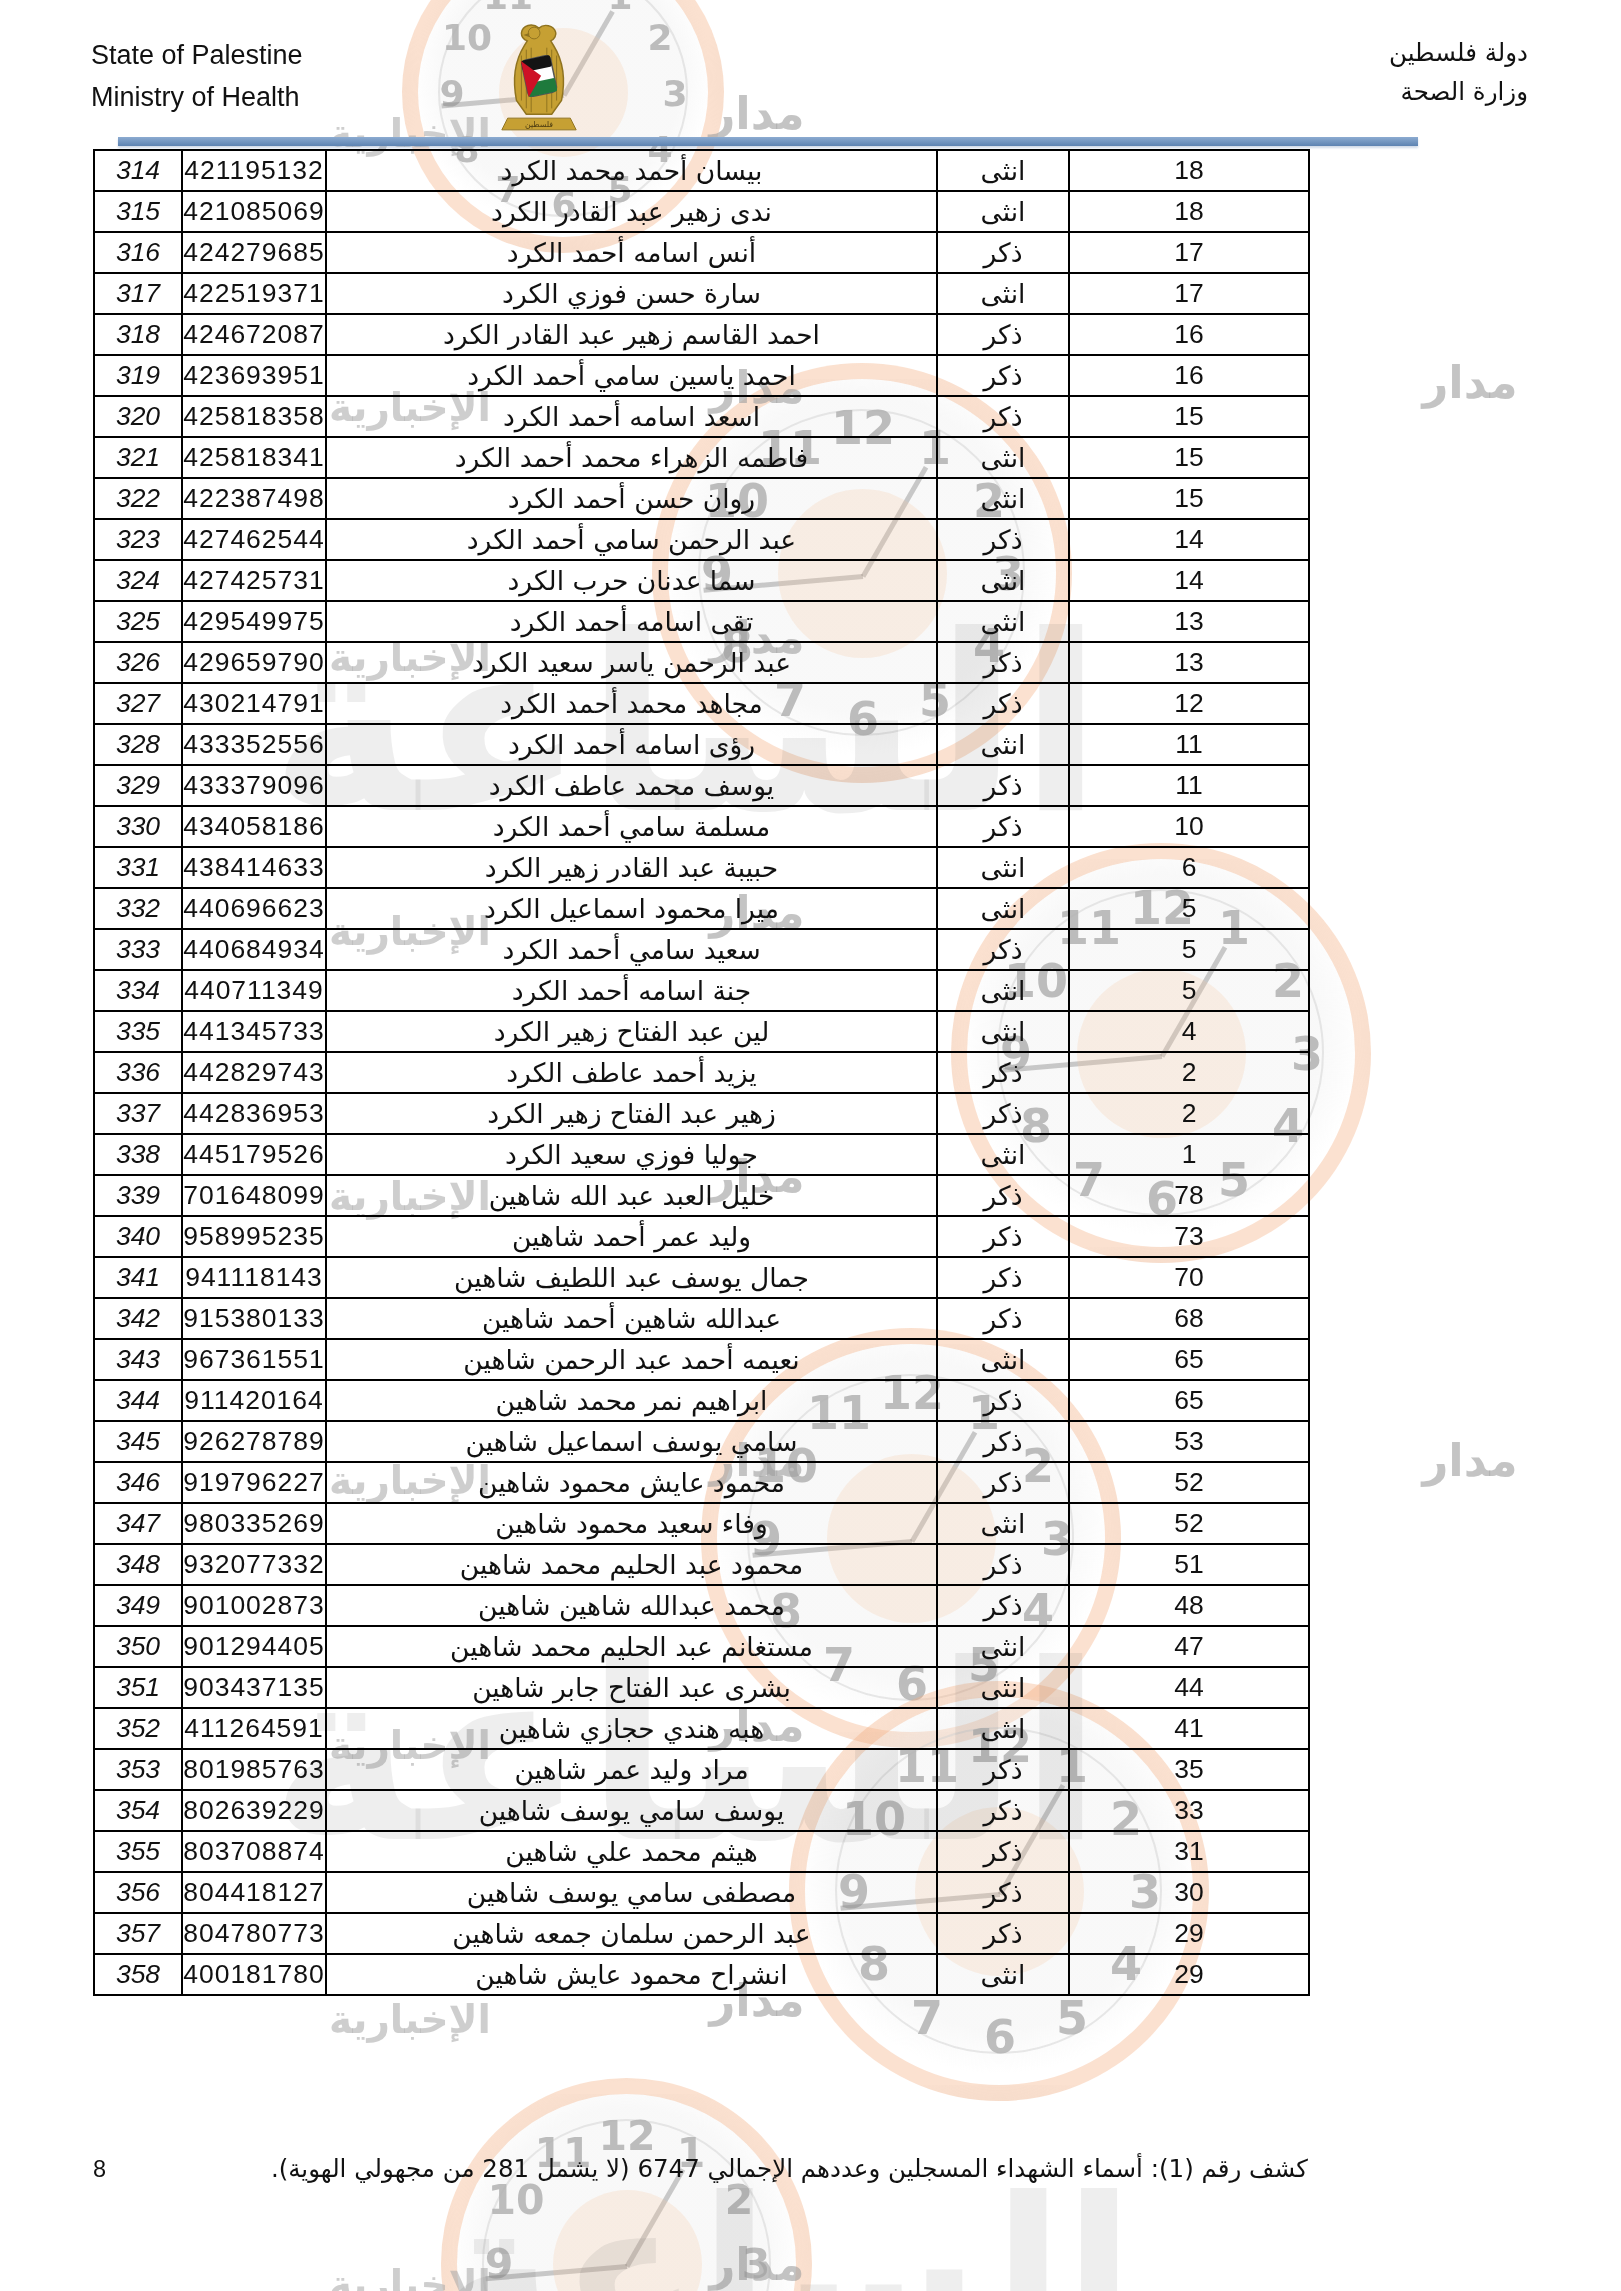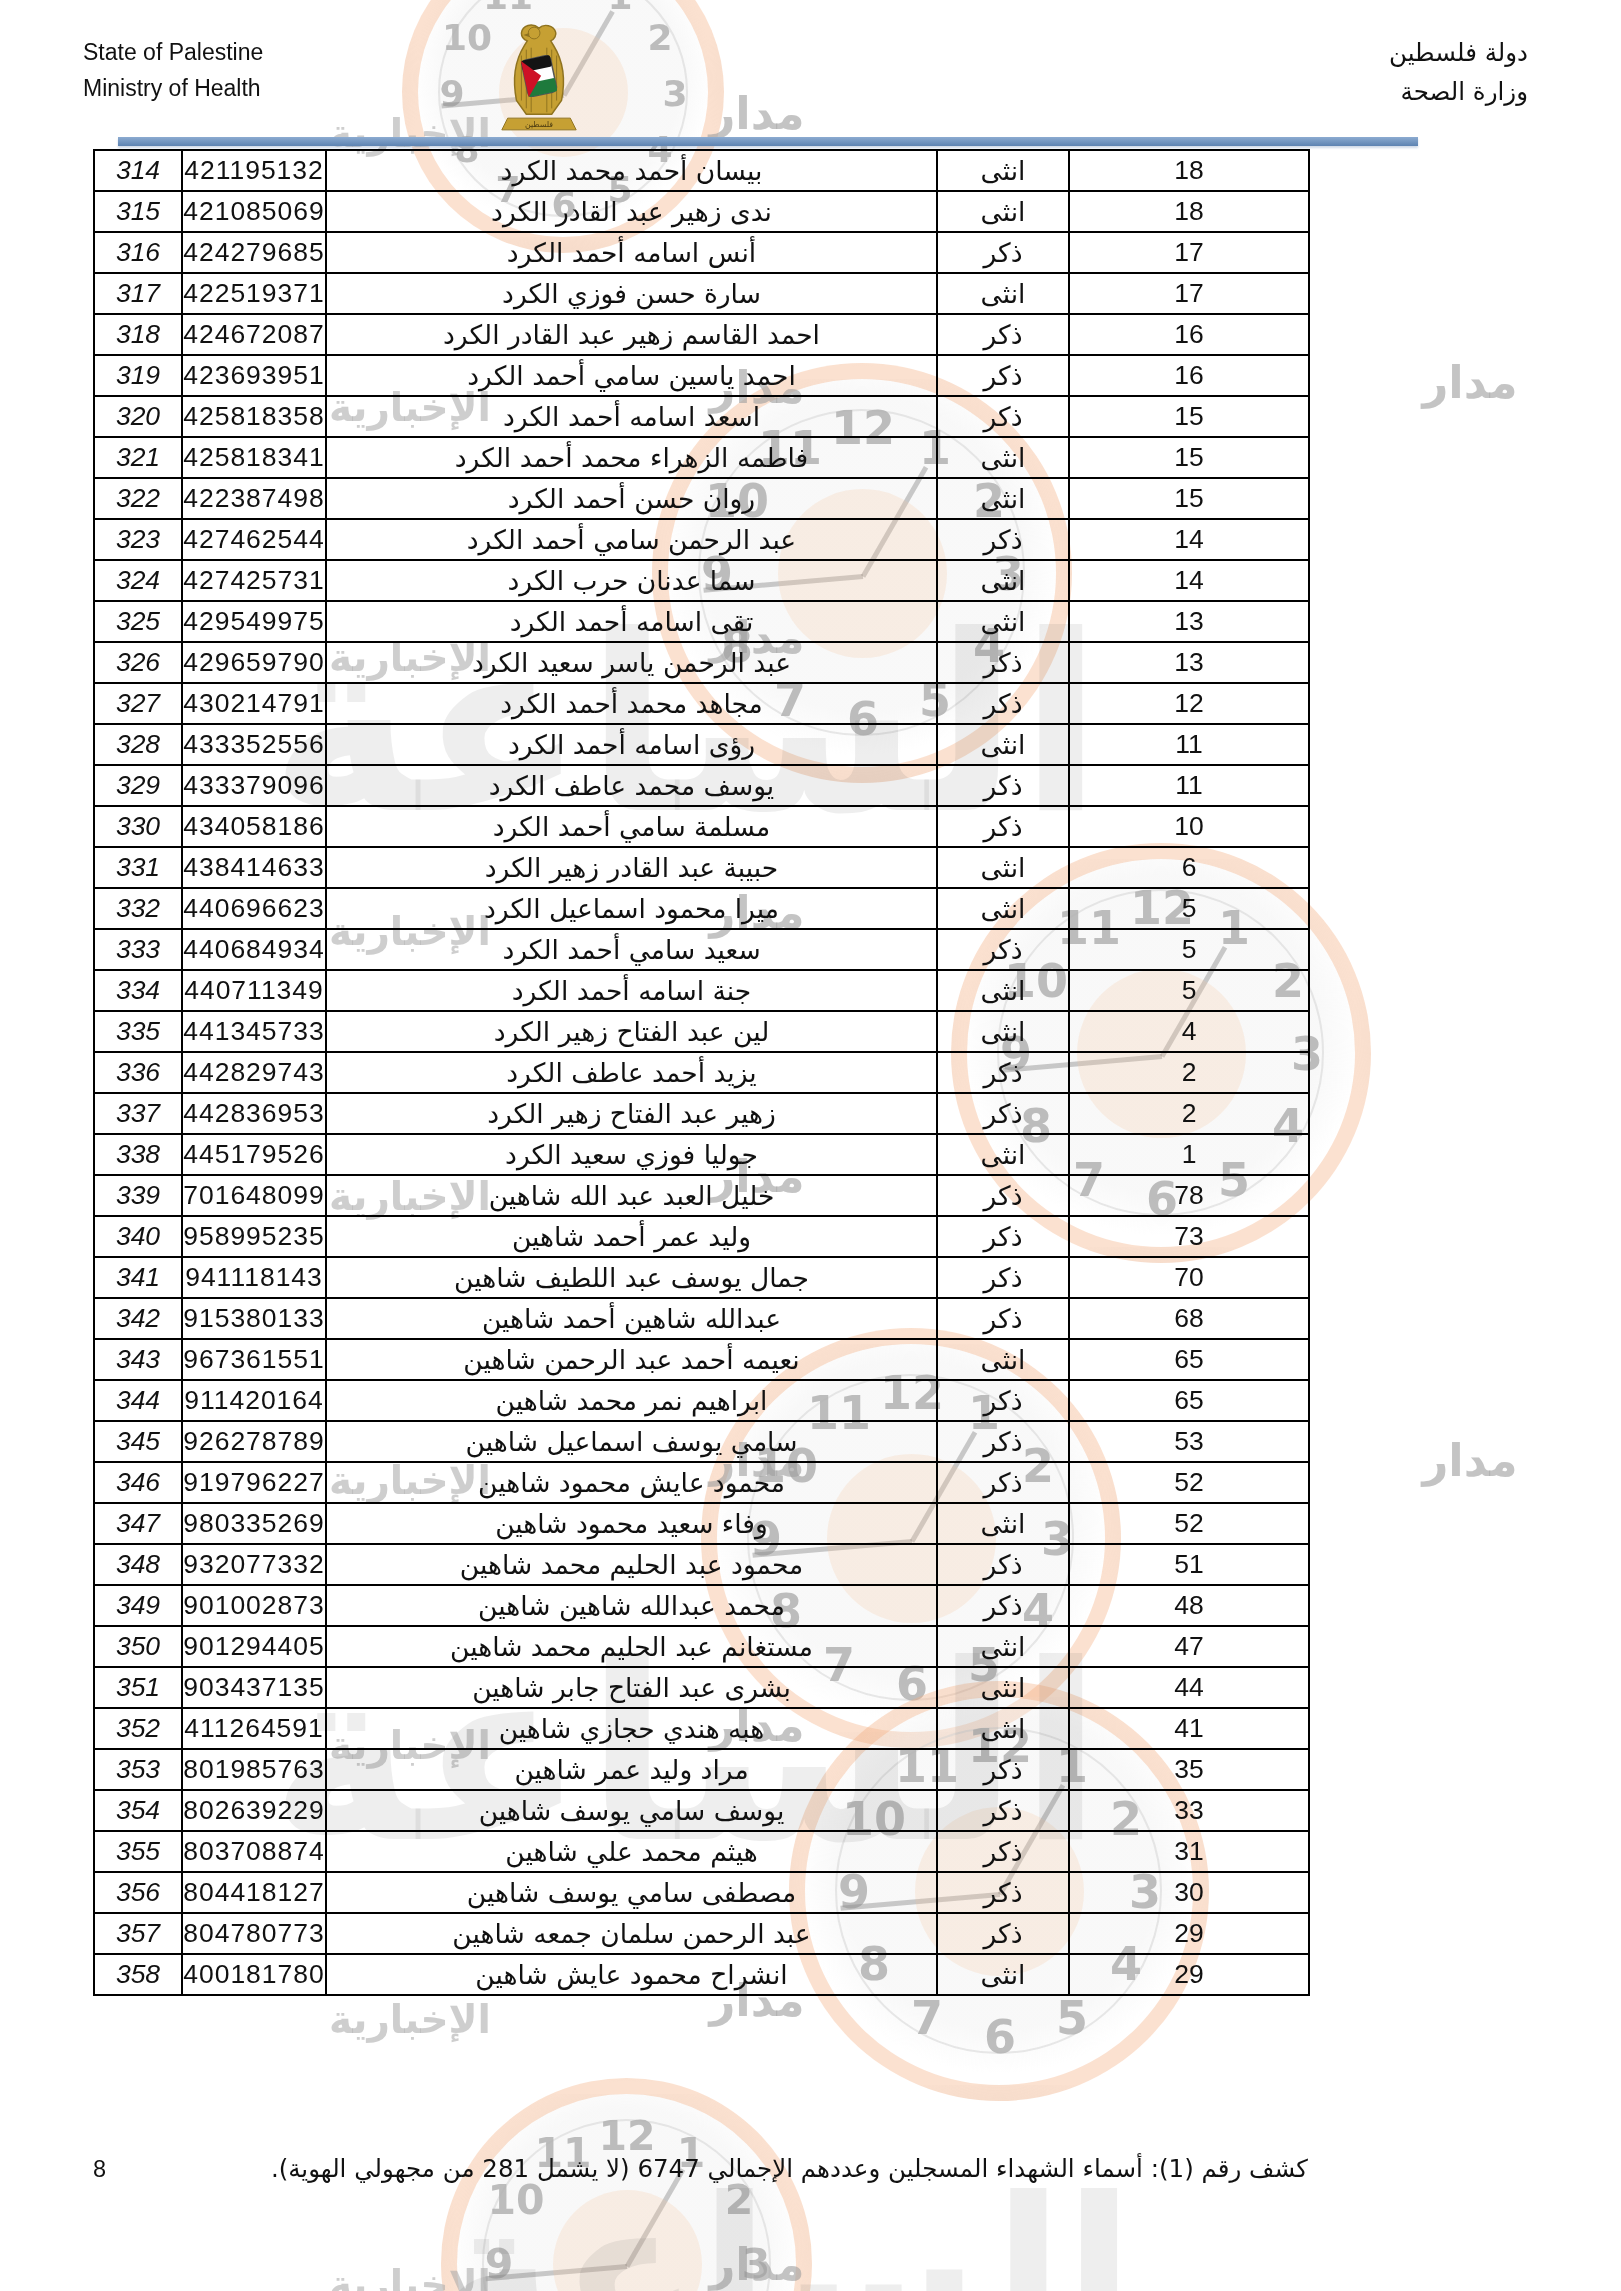--- a/index.html
+++ b/index.html
@@ -15,21 +15,21 @@
     background:radial-gradient(circle at 50% 45%, rgba(236,236,236,0.35) 55%, rgba(255,255,255,0) 70%);}
   .wm-ring-inner{position:absolute;border-radius:50%;border:2.9px solid rgba(210,210,210,0.5);}
   .wm-num{position:absolute;color:rgba(178,178,178,0.85);font-weight:bold;transform:translate(-50%,-50%);}
   .wm-hand{position:absolute;background:rgba(140,140,140,0.45);transform-origin:0 50%;}
   .wm-blob{position:absolute;border-radius:50%;background:rgba(247,196,156,0.22);}
   .wm-brand{position:absolute;color:rgba(160,160,160,0.62);font-weight:bold;font-size:45px;transform:translate(-50%,-50%);}
   .wm-brand2{position:absolute;color:rgba(170,170,170,0.58);font-weight:bold;font-size:39px;transform:translate(-50%,-50%);margin-top:16px;}
   .wm-big{position:absolute;color:rgba(90,90,90,0.10);font-weight:bold;transform:translate(-50%,-50%);white-space:nowrap;}
   
   .content{position:absolute;inset:0;z-index:1;}
-  .header-en{position:absolute;left:83px;top:35px;font-size:23px;line-height:1.55;
+  .header-en{position:absolute;left:91px;top:35px;font-size:27px;line-height:1.55;
     font-family:"Liberation Sans","DejaVu Sans",sans-serif;}
   .header-ar{position:absolute;right:93px;top:33px;font-size:24.5px;line-height:1.6;
     direction:rtl;text-align:right;}
   .emblem{position:absolute;left:494px;top:21.6px;width:90px;height:114px;}
   .accent-bar{position:absolute;left:118px;top:137px;width:1300px;height:8.8px;
     background:linear-gradient(180deg,#8cabd1 0%,#placeholder 0%,#5d83b1 100%);
     background:linear-gradient(180deg,#8cabd1,#5d83b1);
     box-shadow:0 2px 2px rgba(120,150,190,0.35);}
   table.records{position:absolute;left:93px;top:149px;width:1215px;
     border-collapse:collapse;table-layout:fixed;background:transparent;}

